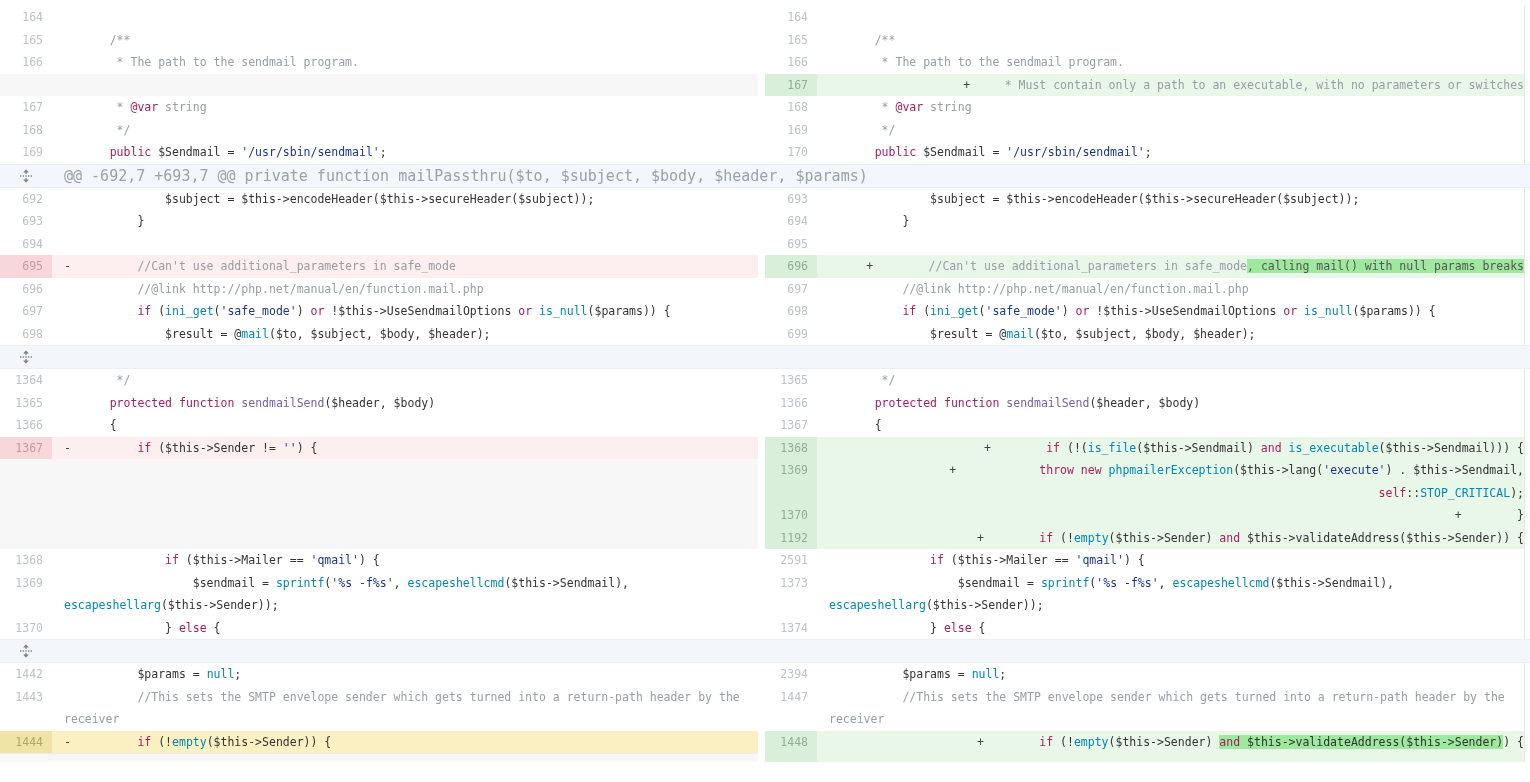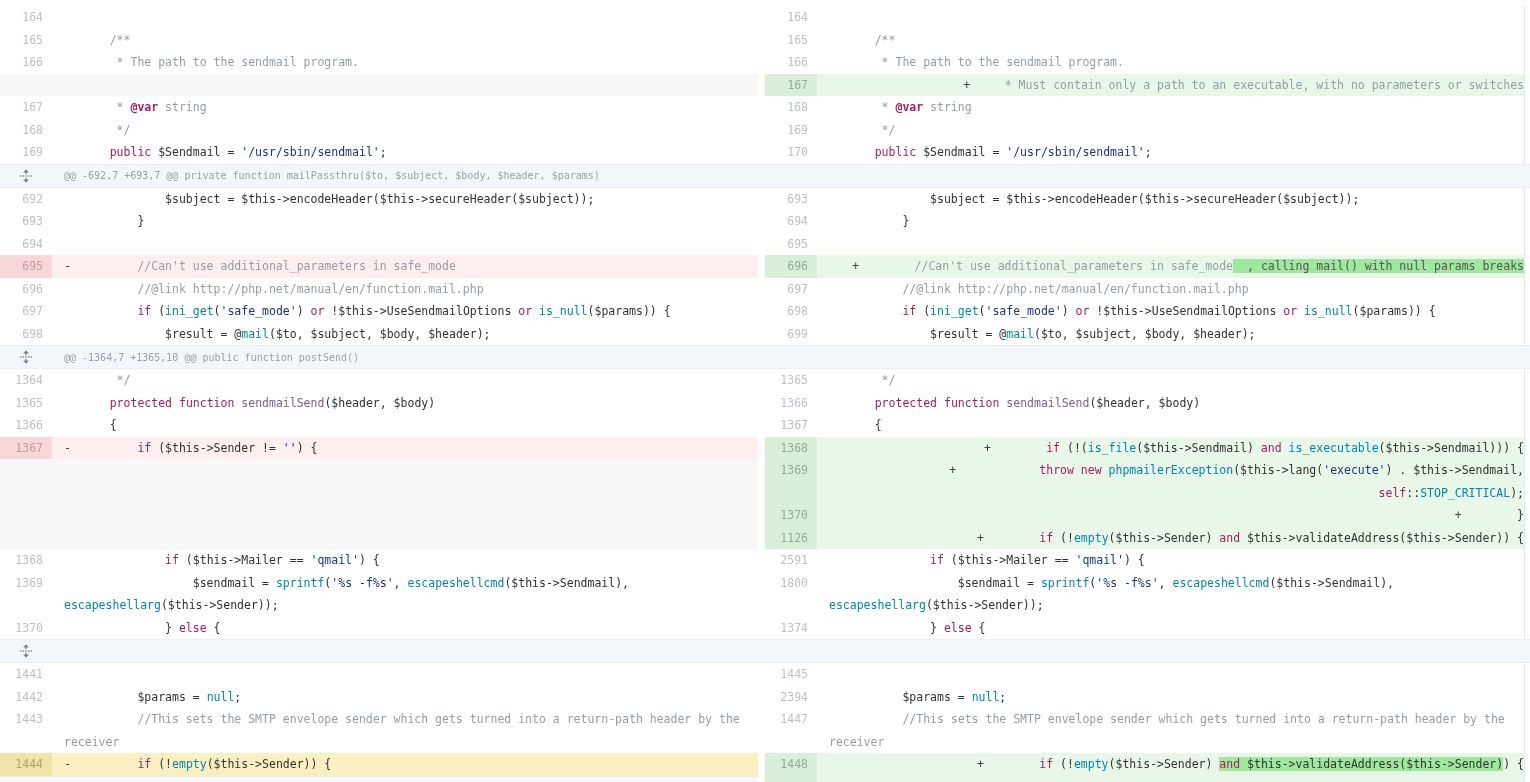--- a/index.html
+++ b/index.html
@@ -19,35 +19,35 @@
   .k-add .code{background:#e9f7e9;text-align:right;}
   .k-add .gutter{background:#d9efd9;color:#93ad93;}
   .k-del .code{background:#fdeef0;}
   .k-del .gutter{background:#f8d7db;color:#c49aa0;}
   .k-dely .code{background:#faf0c2;padding-left:12px;}
   .k-dely .gutter{background:#f1e3a6;color:#b3a468;}
   .k-filler .code,.k-filler .gutter{background:#f7f7f7;}
   .k-filler{box-shadow:inset 0 1px 0 #ececec, inset 0 -1px 0 #ececec;}
   
   .hi{background:#9ee99e;}
-  .hi .cm{color:#555555;padding-left:14px;}
+  .hi .cm{color:#555555;}
   
   .pl{color:#333333;}
   .cm{color:#969da4;}
   .kw{color:#a71d5d;}
   .st{color:#183691;}
   .fb{color:#0086b3;}
   .fd{color:#795da3;}
-  .tg{color:#a71d5d;font-weight:bold;}
+  .tg{color:#a71d5d;font-weight:normal;}
   
   .hunk{height:24px;box-sizing:border-box;background:#f3f7fb;display:flex;align-items:center;
         border-top:1px solid #e9eff5;border-bottom:1px solid #e9eff5;}
   .hunk .icon{flex:none;width:52px;text-align:center;color:#76828e;cursor:pointer;line-height:0;}
   .hunk .icon svg{vertical-align:middle;}
-  .hunk .text{font-size:10px;color:#9aa1a8;padding-left:12px;white-space:pre;text-align:center;}
+  .hunk .text{font-size:15px;color:#9aa1a8;padding-left:12px;white-space:pre;text-align:center;}
   
   .bottom-partial{display:flex;height:9px;}
   .bottom-partial .bl{width:758px;background:#f7f7f7;box-shadow:inset 0 1px 0 #ececec;}
   .bottom-partial .bgap{width:7px;background:#fff;}
   .bottom-partial .bg1{width:52px;background:#d9efd9;}
   .bottom-partial .bg2{flex:1;background:#e9f7e9;margin-right:5px;border-right:1px solid #e4e7ea;}
 </style>
 </head>
 <body>
 
@@ -195,21 +195,20 @@
       </div>
       <div class="side new k-ctx">
         <div class="gutter">699</div>
         <div class="code"><span class="marker"></span><span class="pl">            $result = @</span><span class="fb">mail</span><span class="pl">($to, $subject, $body, $header);</span></div>
       </div>
     </div>
     <div class="hunk">
       <span class="icon"><svg width="14" height="14" viewBox="0 0 16 16" fill="currentColor" aria-hidden="true">
           <path d="M8.177.677l2.896 2.896a.25.25 0 01-.177.427H8.75v1.25a.75.75 0 01-1.5 0V4H5.104a.25.25 0 01-.177-.427L7.823.677a.25.25 0 01.354 0zM7.25 10.75a.75.75 0 011.5 0V12h2.146a.25.25 0 01.177.427l-2.896 2.896a.25.25 0 01-.354 0l-2.896-2.896A.25.25 0 015.104 12H7.25v-1.25zm-5-2a.75.75 0 000-1.5h-.5a.75.75 0 000 1.5h.5zM6 8a.75.75 0 01-.75.75h-.5a.75.75 0 010-1.5h.5A.75.75 0 016 8zm2.25.75a.75.75 0 000-1.5h-.5a.75.75 0 000 1.5h.5zM12 8a.75.75 0 01-.75.75h-.5a.75.75 0 010-1.5h.5A.75.75 0 0112 8zm2.25.75a.75.75 0 000-1.5h-.5a.75.75 0 000 1.5h.5z"></path>
         </svg></span>
-      <span class="text">@@ -1364,7 +1365,10 @@ public function postSend()</span>
     </div>
     <div class="pair">
       <div class="side old k-ctx">
         <div class="gutter">1364</div>
         <div class="code"><span class="marker"></span><span class="cm">     */</span></div>
       </div>
       <div class="side new k-ctx">
         <div class="gutter">1365</div>
         <div class="code"><span class="marker"></span><span class="cm">     */</span></div>
       </div>
@@ -263,68 +262,58 @@
         <div class="gutter">1370</div>
         <div class="code"><span class="marker">+</span><span class="pl">        }</span></div>
       </div>
     </div>
     <div class="pair">
       <div class="side old k-filler">
         <div class="gutter"></div>
         <div class="code"></div>
       </div>
       <div class="side new k-add">
-        <div class="gutter">1126</div>
+        <div class="gutter">1192</div>
         <div class="code"><span class="marker">+</span><span class="kw">        if</span><span class="pl"> (!</span><span class="fb">empty</span><span class="pl">($this-&gt;Sender) </span><span class="kw">and</span><span class="pl"> $this-&gt;validateAddress($this-&gt;Sender)) {</span></div>
       </div>
     </div>
     <div class="pair">
       <div class="side old k-ctx">
         <div class="gutter">1368</div>
         <div class="code"><span class="marker"></span><span class="kw">            if</span><span class="pl"> ($this-&gt;Mailer == </span><span class="st">'qmail'</span><span class="pl">) {</span></div>
       </div>
       <div class="side new k-ctx">
         <div class="gutter">2591</div>
         <div class="code"><span class="marker"></span><span class="kw">            if</span><span class="pl"> ($this-&gt;Mailer == </span><span class="st">'qmail'</span><span class="pl">) {</span></div>
       </div>
     </div>
     <div class="pair">
       <div class="side old k-ctx">
         <div class="gutter">1369</div>
         <div class="code"><span class="marker"></span><span class="pl">                $sendmail = </span><span class="fb">sprintf</span><span class="pl">(</span><span class="st">'%s -f%s'</span><span class="pl">, </span><span class="fb">escapeshellcmd</span><span class="pl">($this-&gt;Sendmail),</span><br><span class="fb">escapeshellarg</span><span class="pl">($this-&gt;Sender));</span></div>
       </div>
       <div class="side new k-ctx">
-        <div class="gutter">1800</div>
+        <div class="gutter">1373</div>
         <div class="code"><span class="marker"></span><span class="pl">                $sendmail = </span><span class="fb">sprintf</span><span class="pl">(</span><span class="st">'%s -f%s'</span><span class="pl">, </span><span class="fb">escapeshellcmd</span><span class="pl">($this-&gt;Sendmail),</span><br><span class="fb">escapeshellarg</span><span class="pl">($this-&gt;Sender));</span></div>
       </div>
     </div>
     <div class="pair">
       <div class="side old k-ctx">
         <div class="gutter">1370</div>
         <div class="code"><span class="marker"></span><span class="pl">            } </span><span class="kw">else</span><span class="pl"> {</span></div>
       </div>
       <div class="side new k-ctx">
         <div class="gutter">1374</div>
         <div class="code"><span class="marker"></span><span class="pl">            } </span><span class="kw">else</span><span class="pl"> {</span></div>
       </div>
     </div>
     <div class="hunk">
       <span class="icon"><svg width="14" height="14" viewBox="0 0 16 16" fill="currentColor" aria-hidden="true">
           <path d="M8.177.677l2.896 2.896a.25.25 0 01-.177.427H8.75v1.25a.75.75 0 01-1.5 0V4H5.104a.25.25 0 01-.177-.427L7.823.677a.25.25 0 01.354 0zM7.25 10.75a.75.75 0 011.5 0V12h2.146a.25.25 0 01.177.427l-2.896 2.896a.25.25 0 01-.354 0l-2.896-2.896A.25.25 0 015.104 12H7.25v-1.25zm-5-2a.75.75 0 000-1.5h-.5a.75.75 0 000 1.5h.5zM6 8a.75.75 0 01-.75.75h-.5a.75.75 0 010-1.5h.5A.75.75 0 016 8zm2.25.75a.75.75 0 000-1.5h-.5a.75.75 0 000 1.5h.5zM12 8a.75.75 0 01-.75.75h-.5a.75.75 0 010-1.5h.5A.75.75 0 0112 8zm2.25.75a.75.75 0 000-1.5h-.5a.75.75 0 000 1.5h.5z"></path>
         </svg></span>
-    </div>
-    <div class="pair">
-      <div class="side old k-ctx">
-        <div class="gutter">1441</div>
-        <div class="code"><span class="marker"></span></div>
-      </div>
-      <div class="side new k-ctx">
-        <div class="gutter">1445</div>
-        <div class="code"><span class="marker"></span></div>
-      </div>
     </div>
     <div class="pair">
       <div class="side old k-ctx">
         <div class="gutter">1442</div>
         <div class="code"><span class="marker"></span><span class="pl">        $params = </span><span class="fb">null</span><span class="pl">;</span></div>
       </div>
       <div class="side new k-ctx">
         <div class="gutter">2394</div>
         <div class="code"><span class="marker"></span><span class="pl">        $params = </span><span class="fb">null</span><span class="pl">;</span></div>
       </div>

